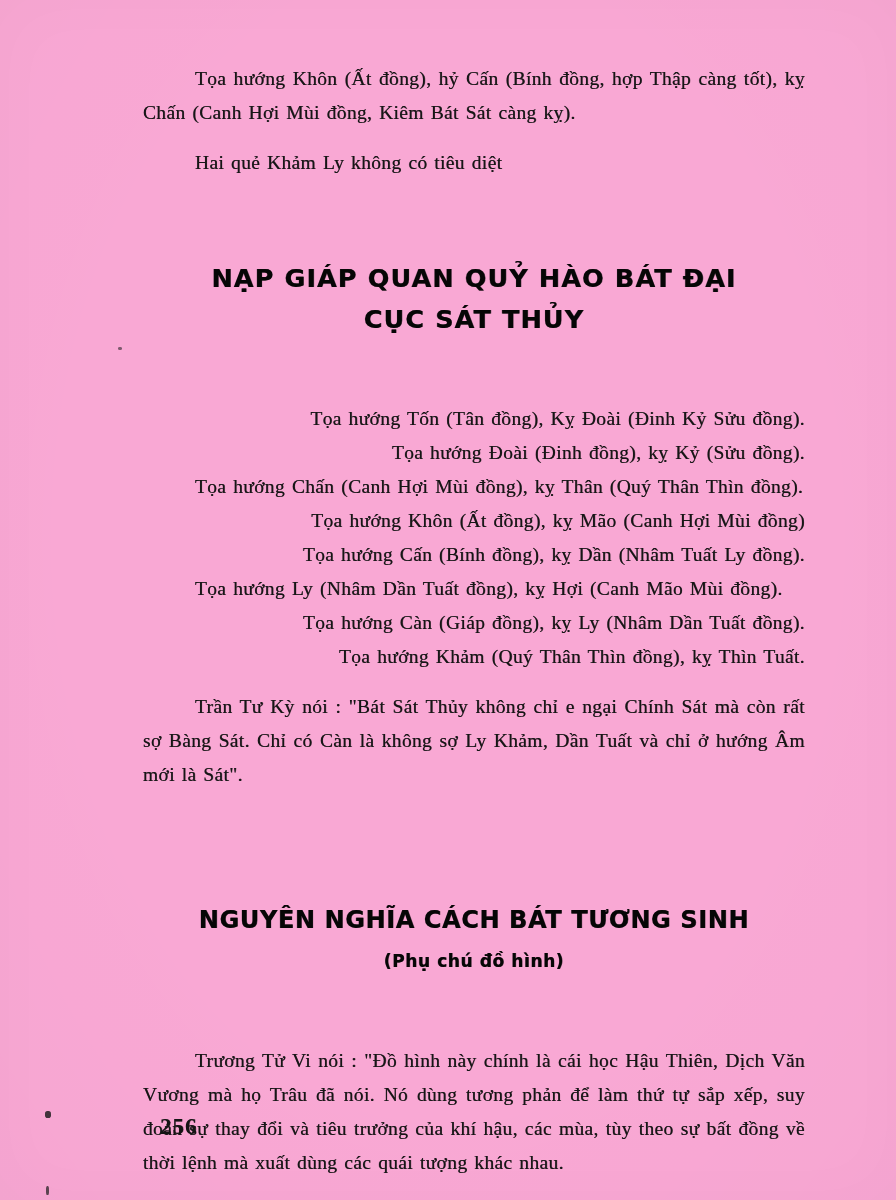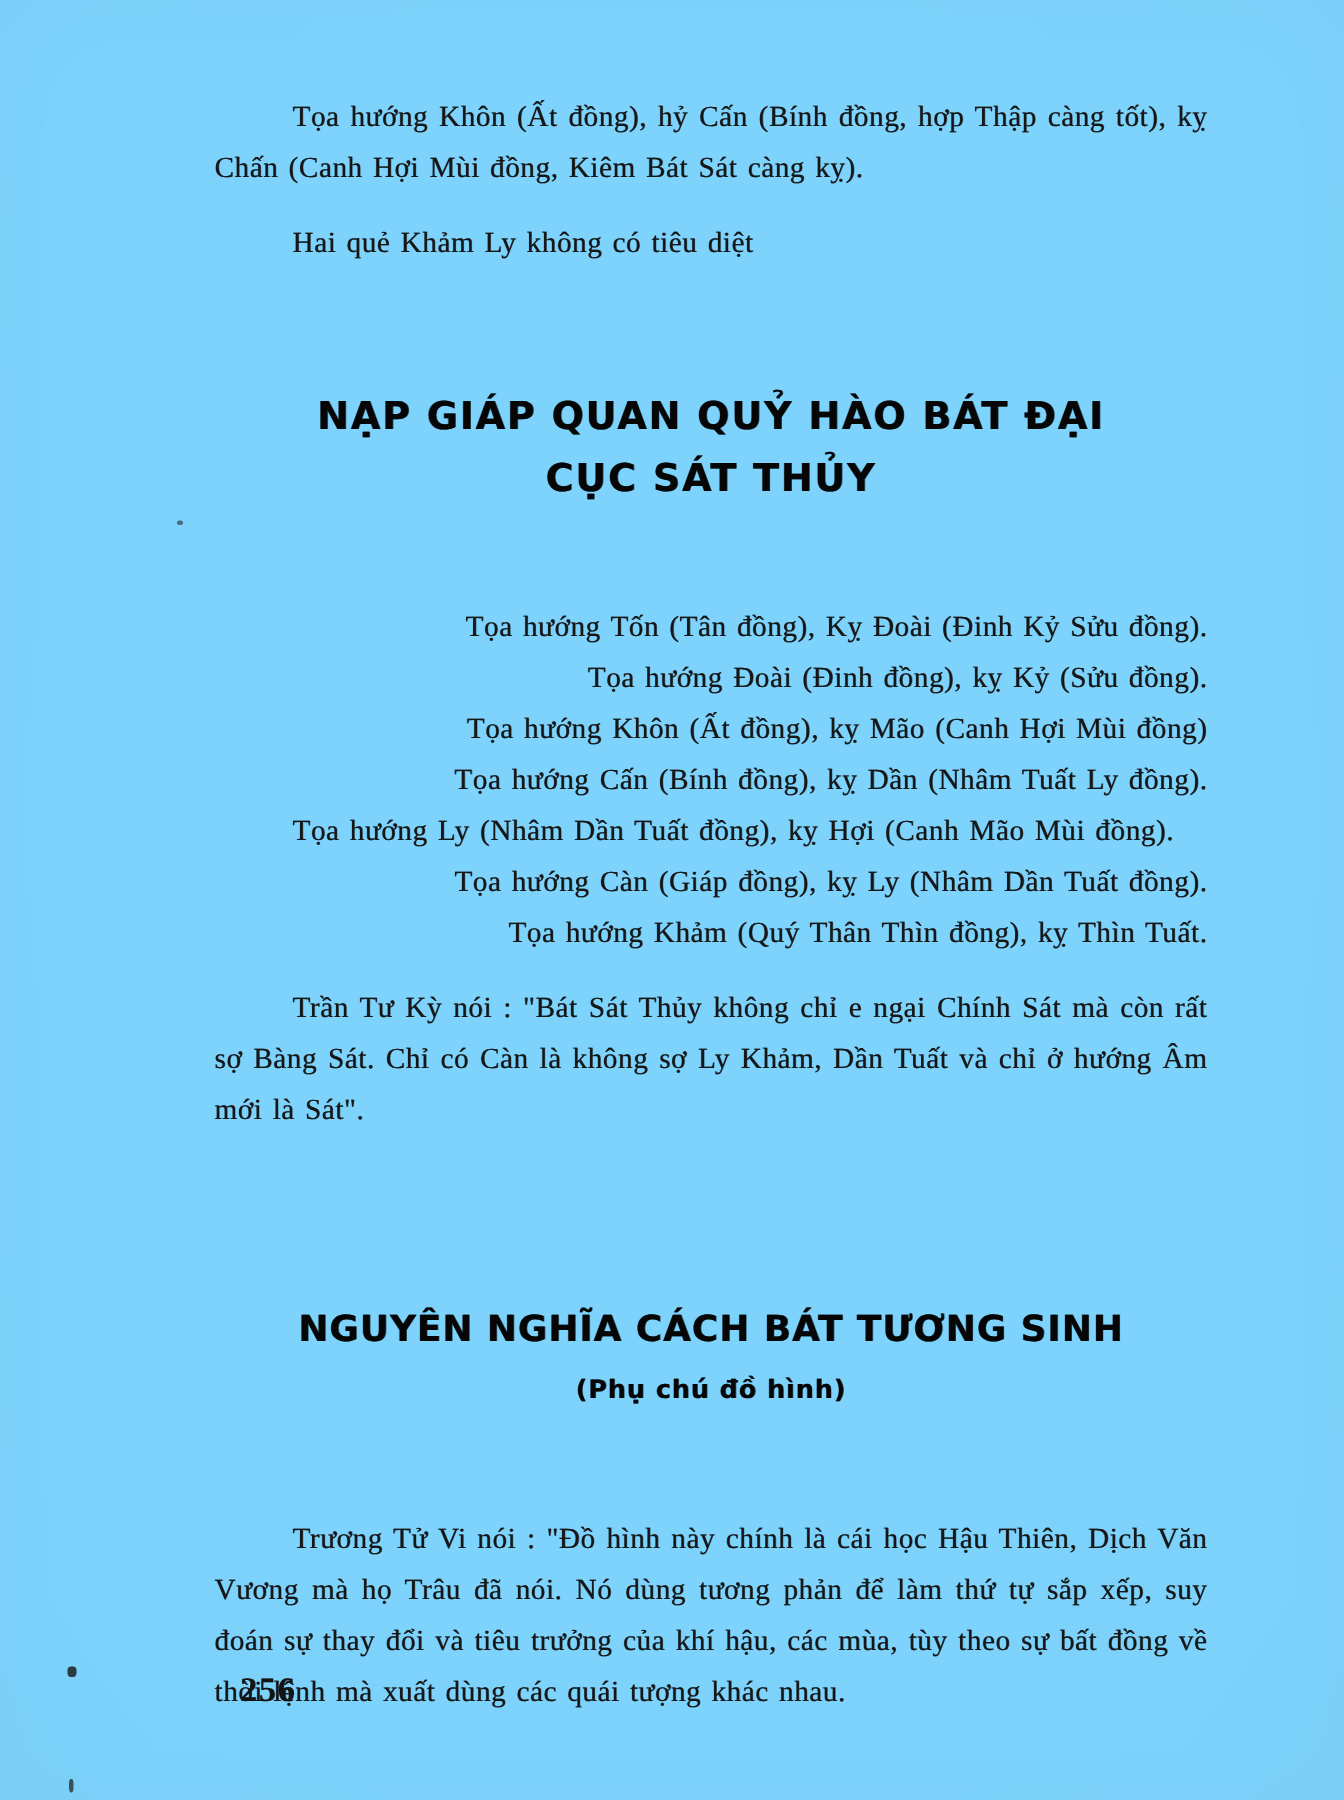--- a/index.html
+++ b/index.html
@@ -7,21 +7,21 @@
     margin: 0;
     padding: 0;
     background: #ffffff;
   }
 
   .page {
     position: relative;
     width: 896px;
     height: 1200px;
     margin: 0 auto;
-    background: #7dd3fc;
+    background: #f9a8d4;
     overflow: hidden;
     font-family: "Liberation Serif", "DejaVu Serif", serif;
     color: #111111;
     
     box-shadow: inset 0 0 70px rgba(0,0,0,0.018);
   }
 
   
   .column {
     position: absolute;
@@ -148,20 +148,21 @@
 
     <h2 class="heading">
       <span>NẠP GIÁP QUAN QUỶ HÀO BÁT ĐẠI</span>
       <span class="line2">CỤC SÁT THỦY</span>
     </h2>
 
     <div class="spacer-lg"></div>
 
     <p class="entry ink">Tọa hướng Tốn (Tân đồng), Kỵ Đoài (Đinh Kỷ Sửu đồng).</p>
     <p class="entry ink">Tọa hướng Đoài (Đinh đồng), kỵ Kỷ (Sửu đồng).</p>
+    <p class="entry wrap ink">Tọa hướng Chấn (Canh Hợi Mùi đồng), kỵ Thân (Quý Thân Thìn đồng).</p>
     <p class="entry ink">Tọa hướng Khôn (Ất đồng), kỵ Mão (Canh Hợi Mùi đồng)</p>
     <p class="entry ink">Tọa hướng Cấn (Bính đồng), kỵ Dần (Nhâm Tuất Ly đồng).</p>
     <p class="entry wrap ink">Tọa hướng Ly (Nhâm Dần Tuất đồng), kỵ Hợi (Canh Mão Mùi đồng).</p>
     <p class="entry ink">Tọa hướng Càn (Giáp đồng), kỵ Ly (Nhâm Dần Tuất đồng).</p>
     <p class="entry ink">Tọa hướng Khảm (Quý Thân Thìn đồng), kỵ Thìn Tuất.</p>
 
     <div class="spacer-sm"></div>
 
     <p class="body ink">Trần Tư Kỳ nói : "Bát Sát Thủy không chỉ e ngại Chính Sát mà còn rất sợ Bàng Sát. Chỉ có Càn là không sợ Ly Khảm, Dần Tuất và chỉ ở hướng Âm mới là Sát".</p>
 

